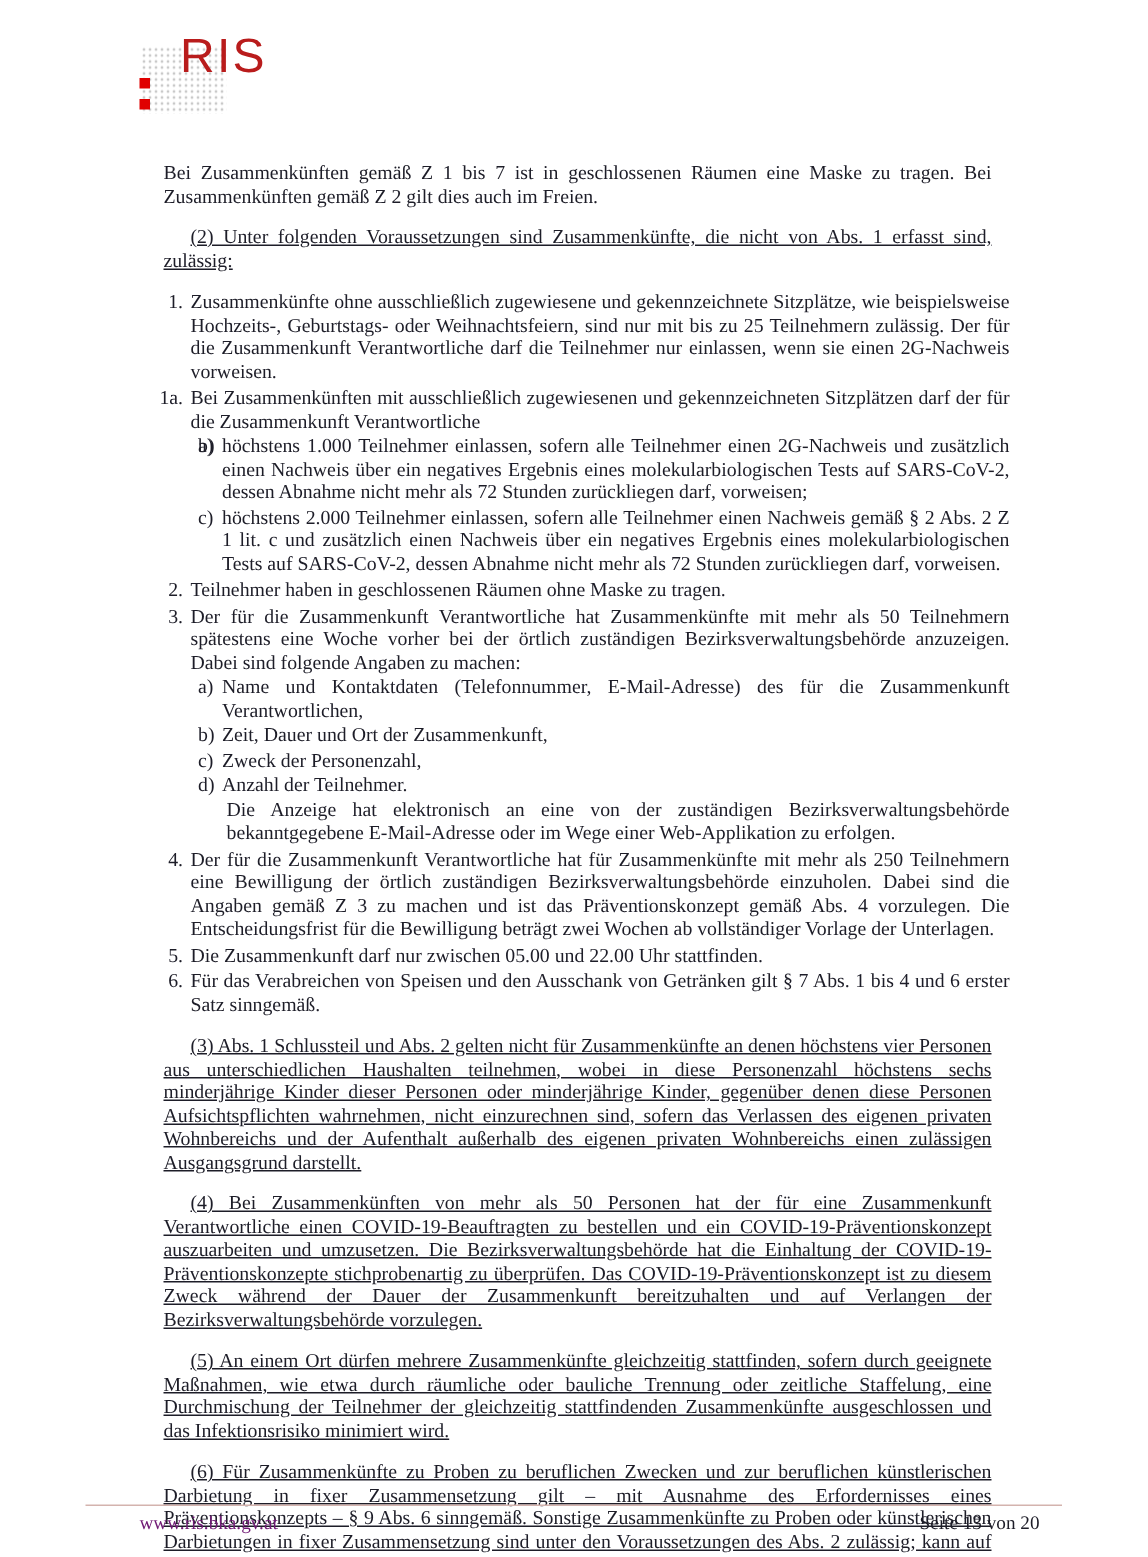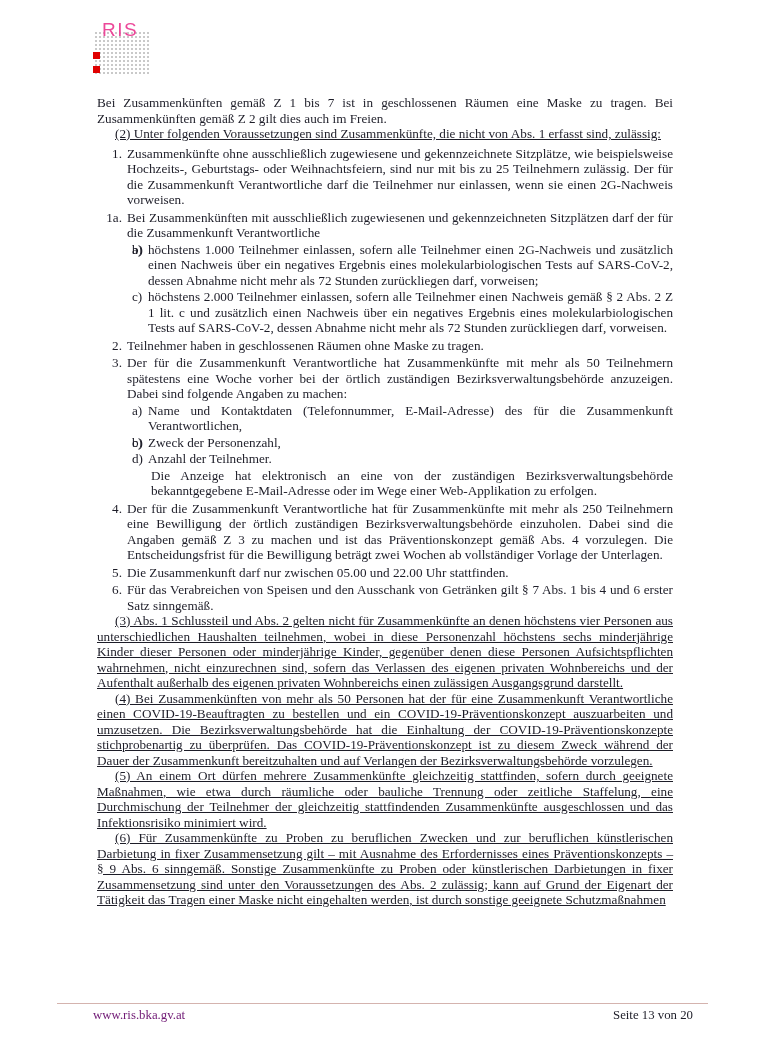--- a/index.html
+++ b/index.html
@@ -15,39 +15,39 @@
   }
 
   
   .logo { position: absolute; left: 93px; top: 26px; width: 70px; height: 54px; }
   .logo-grid {
     position: absolute; left: 1px; top: 5px; width: 57px; height: 45px;
     background-image: radial-gradient(circle, #c9c9c9 0.9px, rgba(0,0,0,0) 1.1px);
     background-size: 4px 4px;
   }
   .logo-text {
-    position: absolute; left: 9px; top: -7px;
+    position: absolute; left: 27px; top: -7px;
     font-family: "Liberation Sans", sans-serif;
-    font-size: 19px; font-weight: 400; letter-spacing: 1.5px; color: #ec4899;
+    font-size: 32px; font-weight: 400; letter-spacing: 1.5px; color: #b91c1c;
   }
   .logo-sq { position: absolute; width: 7px; height: 7px; background: #e00000; }
   .sq1 { left: 0; top: 26px; }
   .sq2 { left: 0; top: 40px; }
 
   .header-title {
     position: absolute; left: 93px; top: 29px; width: 600px;
     text-align: right; font-size: 13.5px;
   }
 
   
   .content {
     position: absolute; left: 97px; top: 95px; width: 576px;
     font-size: 13.2px; line-height: 15.5px; text-align: justify;
   }
-  .content p { margin: 0; }
+  .content p { margin: 12px; }
   .para { margin-top: 6px; text-indent: 18px; text-decoration: underline; }
   .intro { margin-top: 0; }
 
   .list { margin-top: 4px; }
   .item { position: relative; padding-left: 30px; margin-top: 2px; }
   .item .num {
     position: absolute; left: 0; top: 0; width: 25px;
     text-align: right; white-space: nowrap;
   }
   .sub { position: relative; margin-left: 5px; padding-left: 16px; margin-top: 1px; }
@@ -119,20 +119,21 @@
         <div>
           <span class="num">3.</span>
           <span>Der für die Zusammenkunft Verantwortliche hat Zusammenkünfte mit mehr als 50 Teilnehmern spätestens eine Woche vorher bei der örtlich zuständigen Bezirksverwaltungsbehörde anzuzeigen. Dabei sind folgende Angaben zu machen:</span>
         </div>
         <div class="sub">
           <span class="subnum">a)</span>
           <span>Name und Kontaktdaten (Telefonnummer, E-Mail-Adresse) des für die Zusammenkunft Verantwortlichen,</span>
         </div>
         <div class="sub">
           <span class="subnum">b)</span>
+          <span>Zeit, Dauer und Ort der Zusammenkunft,</span>
         </div>
         <div class="sub">
           <span class="subnum">c)</span>
           <span>Zweck der Personenzahl,</span>
         </div>
         <div class="sub">
           <span class="subnum">d)</span>
           <span>Anzahl der Teilnehmer.</span>
         </div>
         <div class="cont">Die Anzeige hat elektronisch an eine von der zuständigen Bezirksverwaltungsbehörde bekanntgegebene E-Mail-Adresse oder im Wege einer Web-Applikation zu erfolgen.</div>

